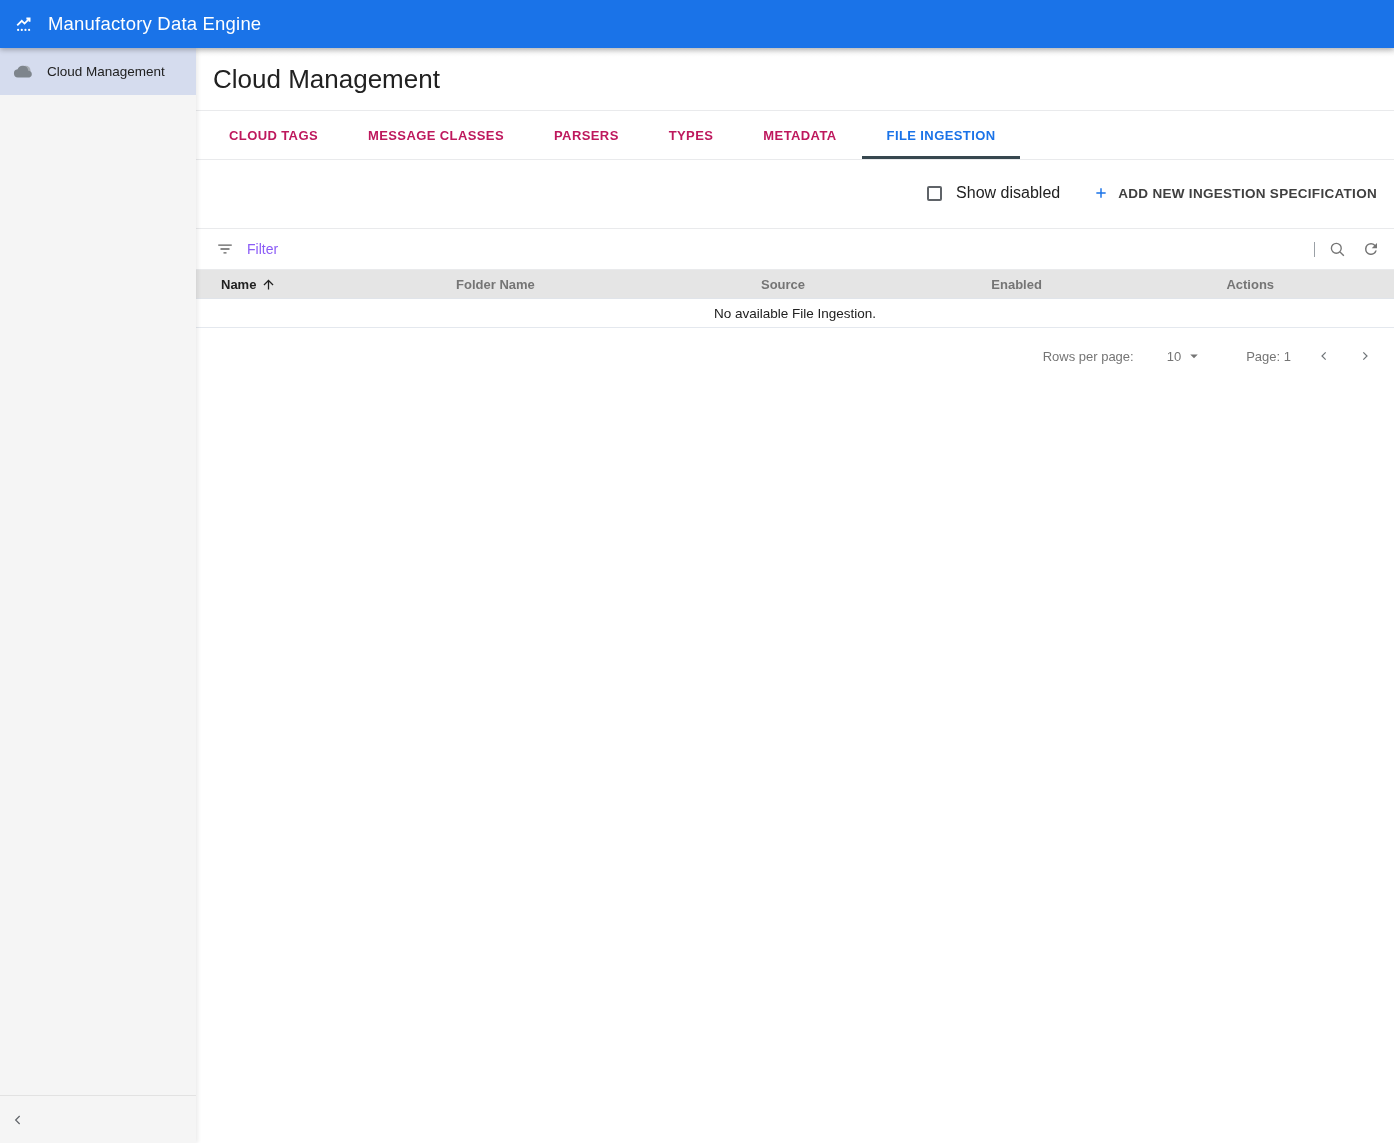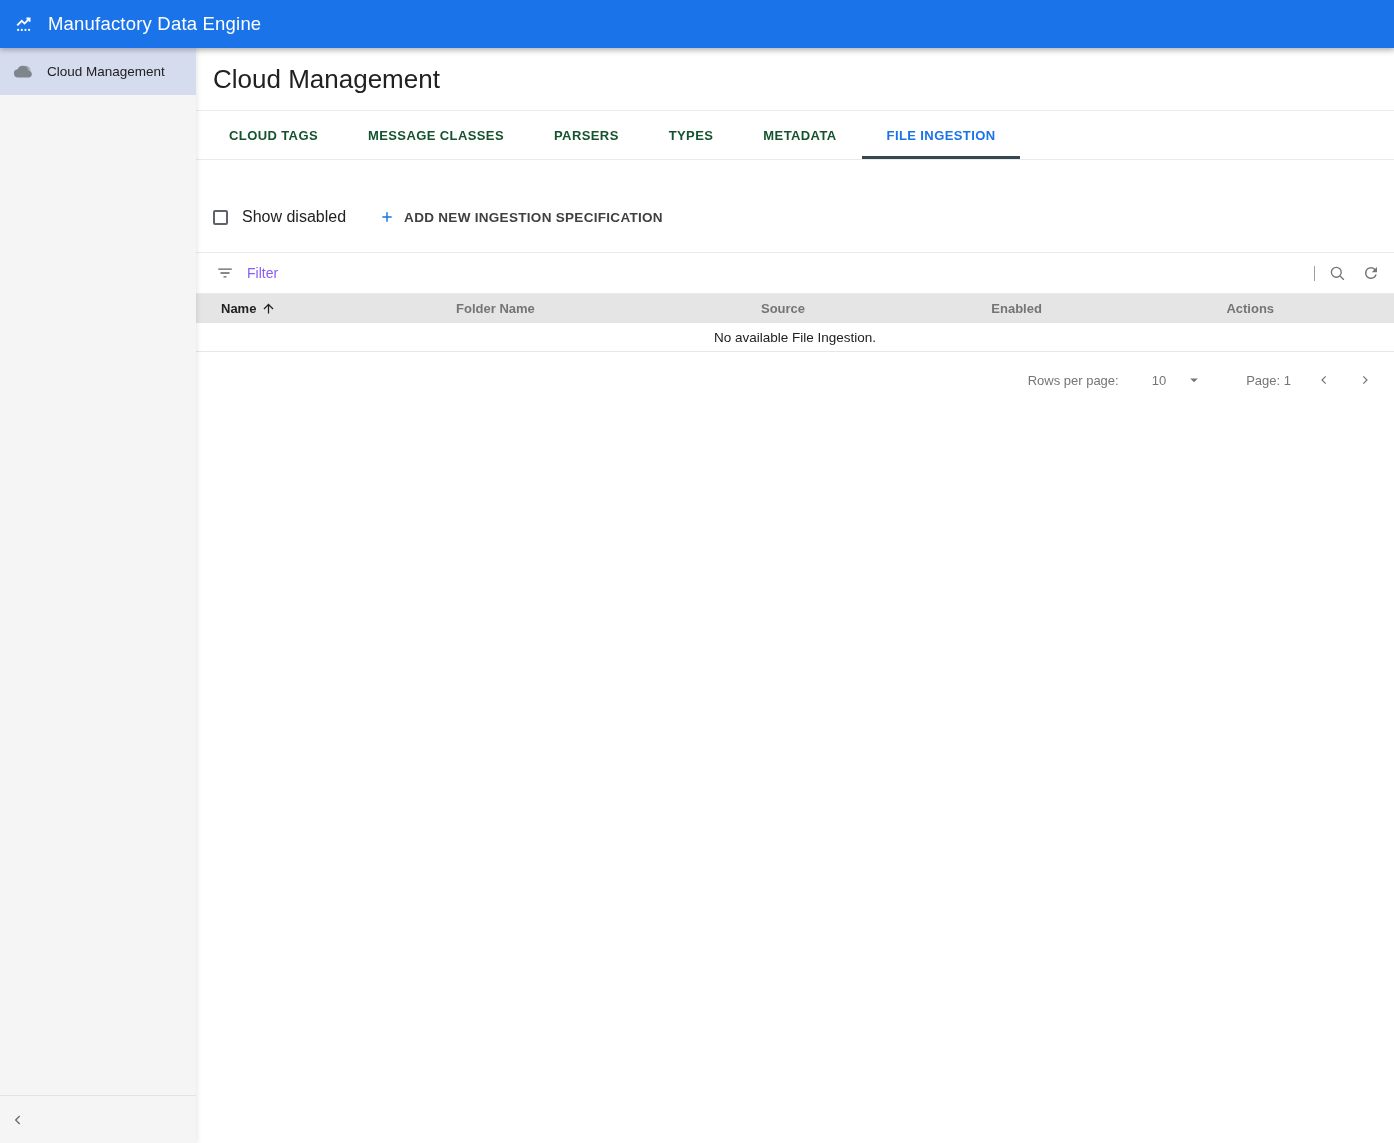--- a/index.html
+++ b/index.html
@@ -32,26 +32,26 @@
 
   
   .main { flex:1; background:#fff; display:flex; flex-direction:column; }
   .page-header { height:63px; display:flex; align-items:center; padding:0 17px;
                  border-bottom:1px solid #e9eaec;
                  background:linear-gradient(#f1f1f1, #ffffff 9px); }
   .page-title { font-size:26px; font-weight:400; color:#212121; }
 
   .tabs { height:49px; display:flex; border-bottom:1px solid #e9eaec; padding-left:8px; }
   .tab { padding:0 25px; display:flex; align-items:center; font-size:13px; font-weight:bold;
-         letter-spacing:.4px; color:#14532d; position:relative; cursor:pointer; white-space:nowrap; }
+         letter-spacing:.4px; color:#be185d; position:relative; cursor:pointer; white-space:nowrap; }
   .tab.active { color:#1a73e8; }
   .tab.active::after { content:""; position:absolute; left:0; right:0; bottom:0;
                        height:3px; background:#37474f; }
 
-  .controls { display:flex; align-items:center; margin-top:44px; padding:0 17px; height:26px; }
+  .controls { display:flex; align-items:center; margin-top:20px; padding:0 17px; height:26px;justify-content:flex-end; }
   .checkbox { width:15px; height:15px; border:2px solid #5f6368; border-radius:2px;
               background:#fff; cursor:pointer; flex:none; }
   .checkbox-label { margin-left:14px; font-size:16px; color:#212121; }
   .add-btn { margin-left:33px; display:flex; align-items:center; gap:9px; cursor:pointer;
              color:#404040; font-size:13.5px; font-weight:bold; letter-spacing:.3px; }
 
   .filter-section { margin-top:22px; border-top:1px solid #e9eaec; }
   .filter-row { height:40px; display:flex; align-items:center; padding:0 10px 0 20px; }
   .filter-label { margin-left:13px; font-size:14px; color:#8b5cf6; }
   .flex-spacer { flex:1; }
@@ -65,21 +65,21 @@
   .th { font-size:13px; font-weight:bold; color:#757575; text-align:center; }
   .th.first { color:#212121; text-align:left; padding-left:25px; display:flex;
               align-items:center; gap:5px; cursor:pointer; }
   .empty-row { height:29px; display:flex; align-items:center; justify-content:center;
                font-size:13.5px; color:#212121; border-bottom:1px solid #e4e8ee; }
 
   .pagination { display:flex; align-items:center; justify-content:flex-end;
                 margin-top:13px; padding-right:16px; height:30px;
                 color:#757575; font-size:13px; }
   .pg-rpp-label { margin-right:33px; }
-  .pg-rpp-select { display:flex; align-items:center; gap:19px; cursor:pointer; }
+  .pg-rpp-select { display:flex; align-items:center; gap:4px; cursor:pointer; }
   .pg-page { margin-left:43px; }
   .pg-nav { display:flex; align-items:center; margin-left:20px; gap:7px; }
   svg { display:block; }
 </style>
 </head>
 <body>
 
 <header class="appbar">
   <span class="logo">
     <svg width="22" height="22" viewBox="0 0 24 24" fill="none">

